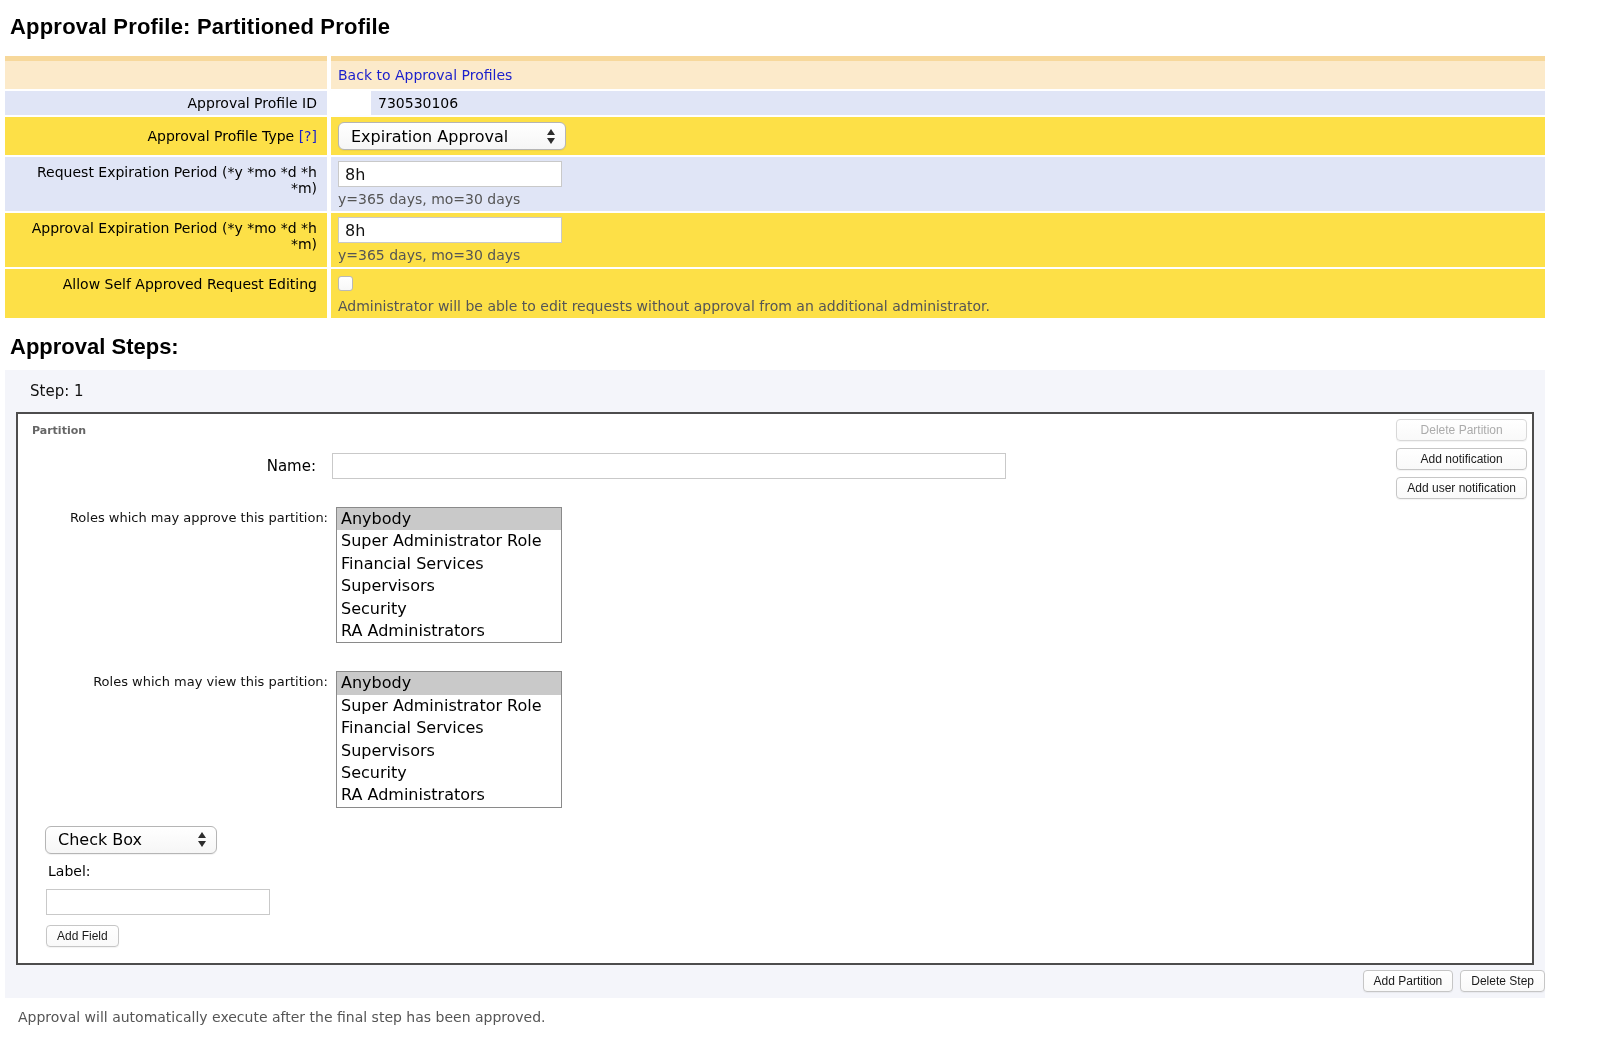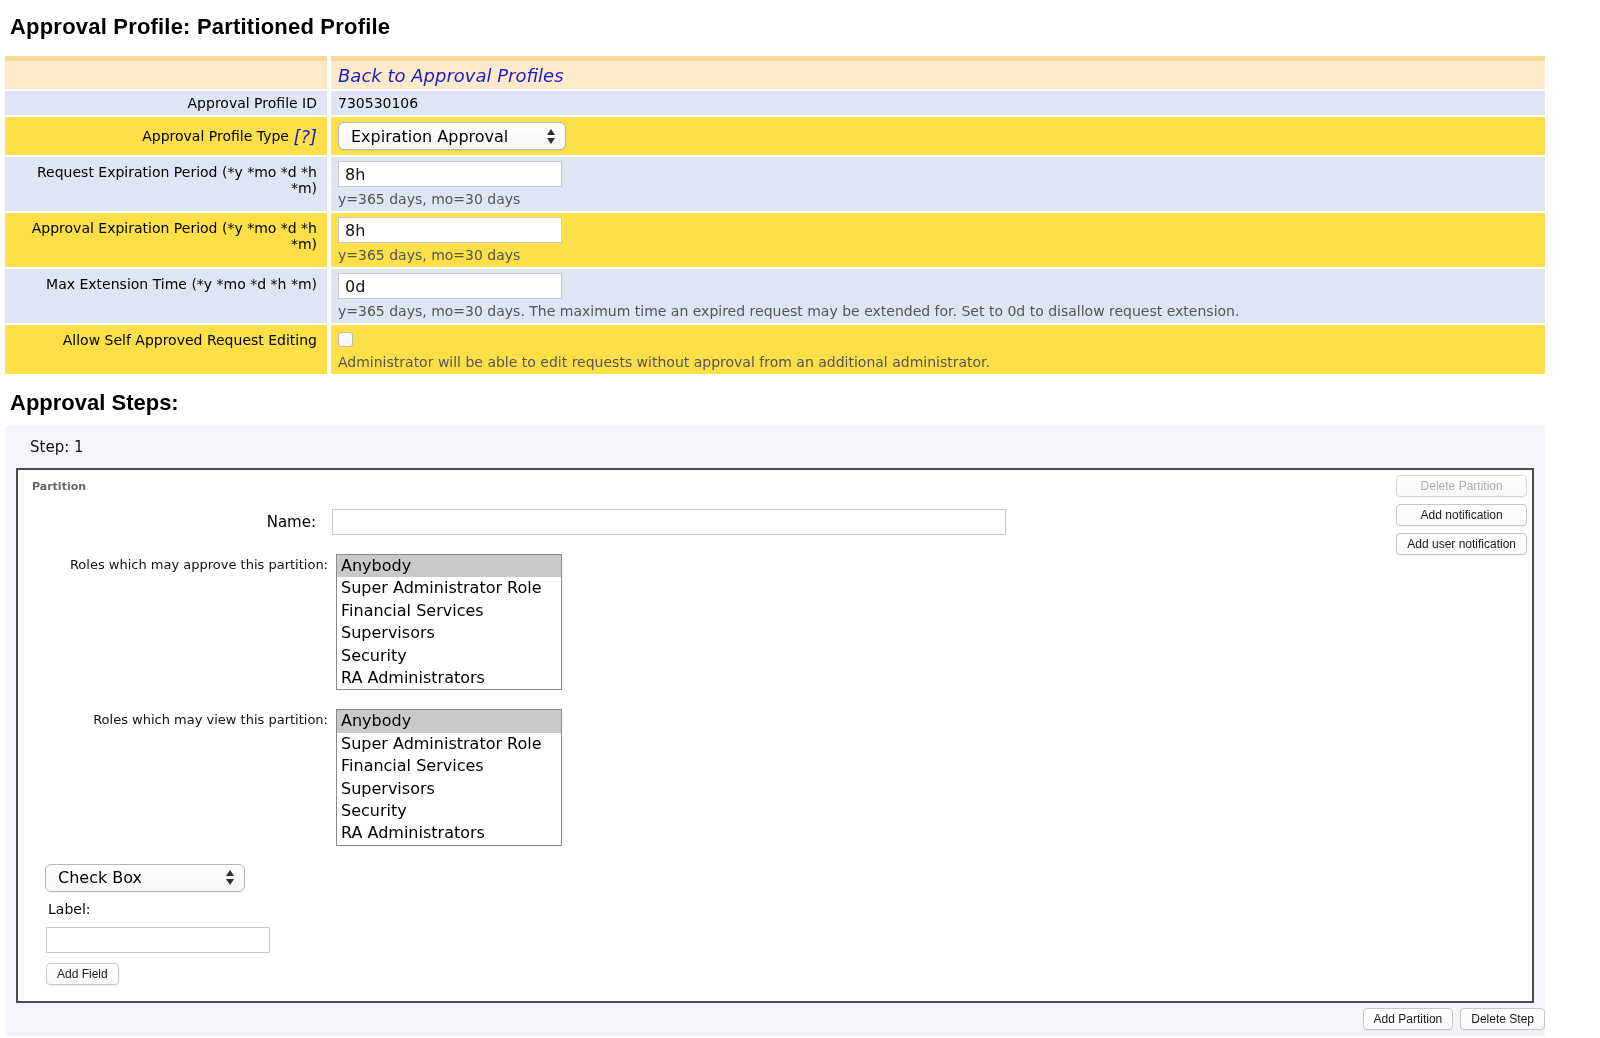--- a/index.html
+++ b/index.html
@@ -40,21 +40,21 @@
   .row-header .cell-label, .row-header .cell-value {
     background: #fceaca;
     border-top: 5px solid #f7d89b;
   }
   .row-shaded .cell-label, .row-shaded .cell-value { background: #e0e5f6; }
   .row-plain  .cell-label, .row-plain  .cell-value { background: #fde047; }
 
   .row-header { height: 33px; }
   .row-header .cell-value { display:flex; align-items:center; }
 
-  a.link { color: #1a1fcc; text-decoration: none; font-size: 18px; cursor: pointer; font-style: italic; }
+  a.link { color: #1a1fcc; text-decoration: none; font-size: 14px; cursor: pointer; }
 
   .help-text { color: #555; font-size: 14px; margin-top: 4px; }
 
   input.text-field {
     display: block;
     height: 26px;
     border: 1px solid #c9c9c9;
     background: #fff;
     font-family: "DejaVu Sans", sans-serif;
     font-size: 16px;
@@ -74,21 +74,21 @@
     box-shadow: 0 1px 1px rgba(0,0,0,0.06);
     padding: 0 10px 0 12px;
     font-size: 16px;
     cursor: default;
   }
   .mac-select .sel-text { white-space: nowrap; }
   .sel-arrows { display: flex; flex-direction: column; gap: 3px; margin-left: auto; padding-left: 14px; }
   .tri-up   { width:0; height:0; border-left:4px solid transparent; border-right:4px solid transparent; border-bottom:6px solid #2d2d2d; }
   .tri-down { width:0; height:0; border-left:4px solid transparent; border-right:4px solid transparent; border-top:6px solid #2d2d2d; }
   .type-select { width: 228px; }
-  .fieldtype-select { width: 200px; }
+  .fieldtype-select { width: 172px; }
 
   
   .checkbox {
     width: 15px; height: 15px;
     border: 1px solid #b9b9b9;
     border-radius: 3px;
     background: linear-gradient(#ffffff,#f7f7f7);
     margin-top: 3px;
   }
 
@@ -138,21 +138,21 @@
   }
   .mac-btn.disabled { color: #ababab; border-color: #d8d8d8; cursor: default; }
 
   .name-row { display: flex; align-items: center; margin-top: 16px; }
   .name-row .name-label {
     width: 300px; flex: none; text-align: right;
     font-size: 15px; padding-right: 16px;
   }
   .name-input { width: 674px; height: 24px; }
 
-  .roles-row { display: flex; align-items: flex-start; margin-top: 19px; }
+  .roles-row { display: flex; align-items: flex-start; margin-top: 28px; }
   .roles-row .roles-label {
     width: 304px; flex: none; text-align: right;
     font-size: 13px; color: #111;
     padding-right: 8px; padding-top: 3px;
   }
   .listbox {
     width: 226px;
     border: 1px solid #8a8a8a;
     background: #fff;
   }
@@ -188,21 +188,21 @@
 
     <div class="ptrow row-header">
       <div class="cell-label"></div>
       <div class="cell-value">
         <a class="link">Back to Approval Profiles</a>
       </div>
     </div>
 
     <div class="ptrow row-shaded">
       <div class="cell-label">Approval Profile ID</div>
-      <div class="cell-value" style="display:flex;align-items:center;">730530106</div>
+      <div class="cell-value" style="display:flex;align-items:center;margin-left:40px;">730530106</div>
     </div>
 
     <div class="ptrow row-plain" style="height:38px;">
       <div class="cell-label">
         <span>Approval Profile Type</span>&nbsp;<a class="link">[?]</a>
       </div>
       <div class="cell-value" style="display:flex;align-items:center;">
         <div class="mac-select type-select">
           <span class="sel-text">Expiration Approval</span>
           <span class="sel-arrows">
@@ -222,27 +222,20 @@
     </div>
 
     <div class="ptrow row-plain top-align">
       <div class="cell-label">Approval Expiration Period (*y *mo *d *h *m)</div>
       <div class="cell-value">
         <input class="text-field exp-input" value="8h" style="">
         <div class="help-text">y=365 days, mo=30 days</div>
       </div>
     </div>
 
-    <div class="ptrow row-shaded top-align">
-      <div class="cell-label">Max Extension Time (*y *mo *d *h *m)</div>
-      <div class="cell-value">
-        <input class="text-field exp-input" value="0d" style="">
-        <div class="help-text">y=365 days, mo=30 days. The maximum time an expired request may be extended for. Set to 0d to disallow request extension.</div>
-      </div>
-    </div>
 
     <div class="ptrow row-plain top-align">
       <div class="cell-label">Allow Self Approved Request Editing</div>
       <div class="cell-value">
         <div class="checkbox"></div>
         <div class="help-text" style="margin-top:7px;">Administrator will be able to edit requests without approval from an additional administrator.</div>
       </div>
     </div>
 
   </div>

